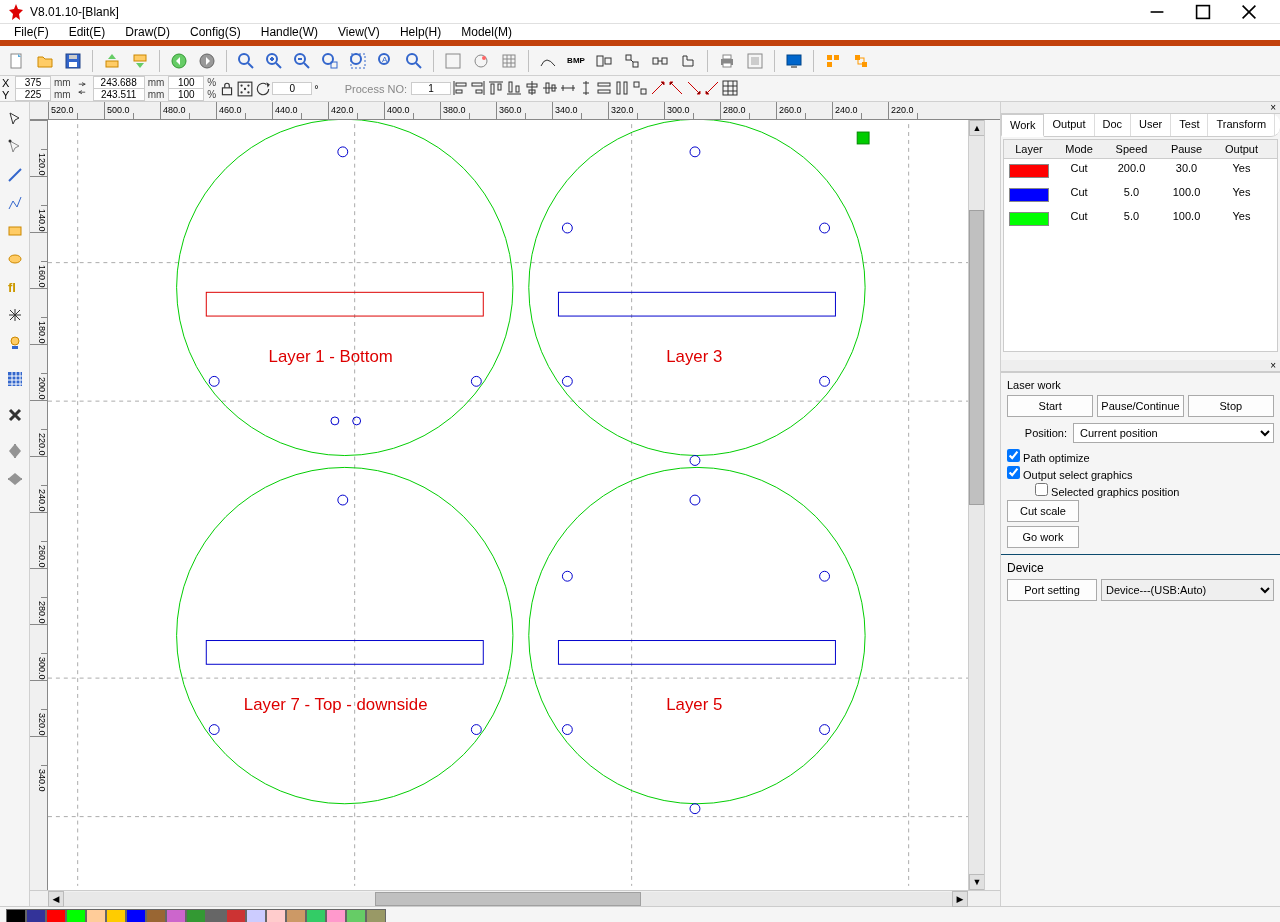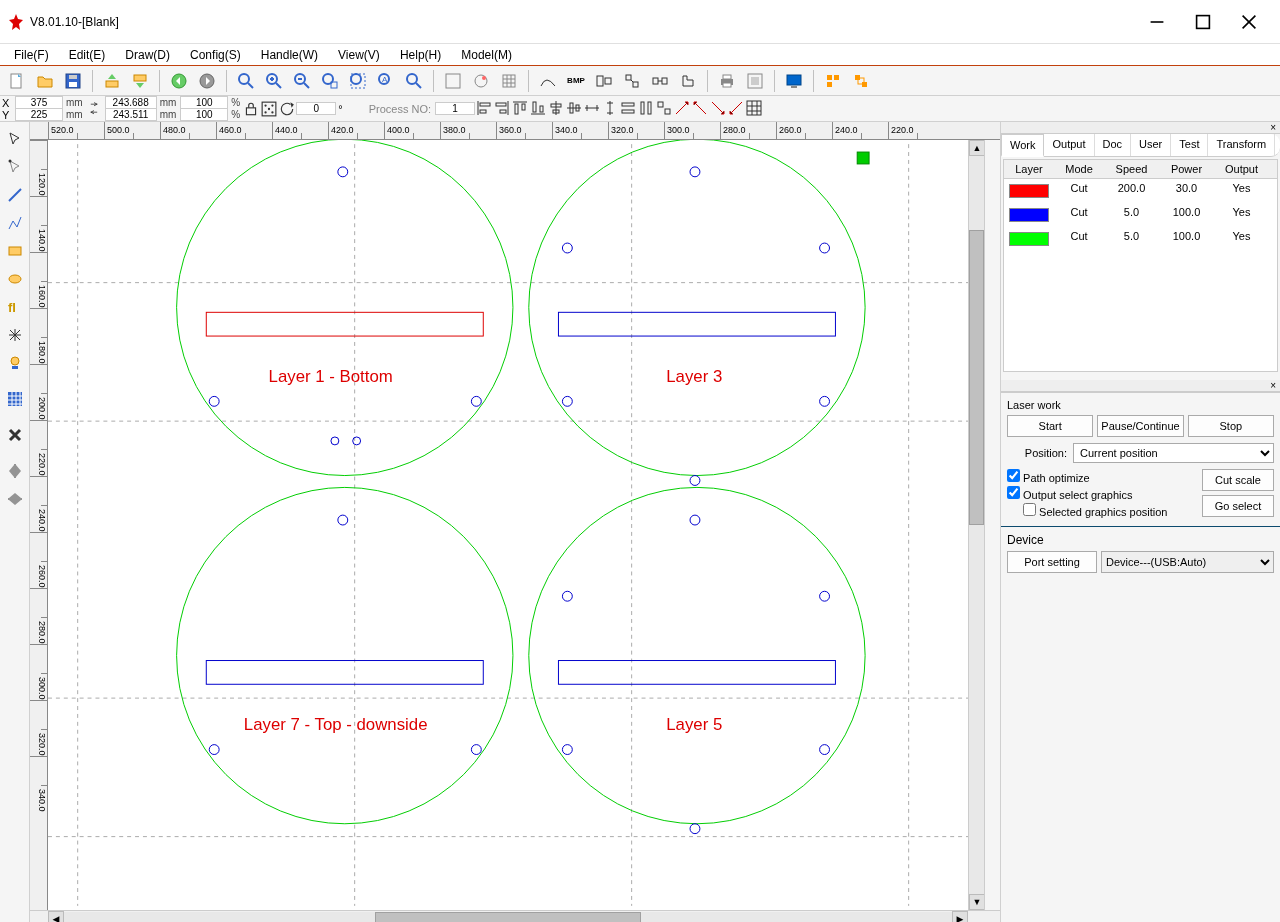--- a/index.html
+++ b/index.html
@@ -1,40 +1,40 @@
 <!DOCTYPE html>
 <html><head>
 <meta charset="utf-8">
 <style>
 * { box-sizing: border-box; margin: 0; padding: 0; }
 body { font-family: "Segoe UI", Tahoma, sans-serif; font-size: 12px; background: #f0f0f0; overflow: hidden; width: 1280px; height: 922px; position: relative; }
 
 
-.titlebar { height: 44px; background: #fff; display: flex; align-items: center; padding: 0 8px; border-bottom: 1px solid #e0e0e0; }
+.titlebar { height: 24px; background: #fff; display: flex; align-items: center; padding: 0 8px; border-bottom: 1px solid #e0e0e0; }
 .titlebar .app-icon { width: 16px; height: 16px; color: #d00; margin-right: 6px; }
 .titlebar .title { flex: 1; font-size: 12px; }
 .titlebar .win-controls { display: flex; }
 .titlebar .win-btn { width: 46px; height: 30px; display: flex; align-items: center; justify-content: center; cursor: pointer; }
 
 
-.menubar { height: 22px; background: #fff; display: flex; align-items: center; padding: 0 4px; border-bottom: 1px solid #c2410c; }
+.menubar { height: 22px; background: #fff; display: flex; align-items: center; padding: 0 4px; border-bottom: 6px solid #c2410c; }
 .menubar .menu-item { padding: 2px 10px; cursor: pointer; }
 
 
 .toolbar-row { height: 30px; background: #f5f5f5; border-bottom: 1px solid #d0d0d0; display: flex; align-items: center; padding: 0 4px; gap: 2px; }
 .toolbar-row .tb-btn { width: 26px; height: 26px; display: flex; align-items: center; justify-content: center; cursor: pointer; border: 1px solid transparent; border-radius: 2px; }
 .toolbar-row .sep { width: 1px; height: 22px; background: #c0c0c0; margin: 0 4px; }
 .tb-icon { width: 18px; height: 18px; }
 
 
 .coord-row { height: 26px; background: #f5f5f5; border-bottom: 1px solid #d0d0d0; display: flex; align-items: center; font-size: 11px; }
 .coord-box { display: flex; flex-direction: column; padding: 0 2px; }
 .coord-line { display: flex; align-items: center; gap: 3px; height: 12px; }
 .coord-label { width: 10px; }
-.coord-val { width: 48px; text-align: center; background: #fff; border: 1px solid #ccc; font-size: 10px; padding: 0 2px; }
+.coord-val { width: 36px; text-align: center; background: #fff; border: 1px solid #ccc; font-size: 10px; padding: 0 2px; }
 .coord-val.wide { width: 52px; }
 .coord-unit { font-size: 10px; color: #444; }
 .mini-btn { width: 18px; height: 24px; display: flex; align-items: center; justify-content: center; border: 1px solid transparent; cursor: pointer; }
 
 
 .main { display: flex; height: 804px; }
 .left-toolbar { width: 30px; background: #f5f5f5; border-right: 1px solid #d0d0d0; display: flex; flex-direction: column; align-items: center; padding-top: 4px; gap: 2px; }
 .left-toolbar .lt-btn { width: 26px; height: 26px; display: flex; align-items: center; justify-content: center; cursor: pointer; border: 1px solid transparent; }
 
 
@@ -78,21 +78,21 @@
 .color-swatch { width: 40px; height: 14px; margin: 2px auto; border:1px solid #888;}
 
 .laser-work { padding: 6px; border-top: 1px solid #ccc; }
 .laser-work .section-title { font-size: 11px; margin-bottom: 4px; }
 .btn-grid { display: grid; grid-template-columns: 1fr 1fr 1fr; gap: 4px; }
 .btn-grid2 { display: grid; grid-template-columns: 1fr 1fr 1fr; gap: 4px; margin-top:4px;}
 .btn { background: #fdfdfd; border: 1px solid #aaa; padding: 4px 2px; font-size: 11px; cursor: pointer; text-align: center; }
 .form-row { display: flex; align-items: center; gap: 6px; margin-top: 6px; font-size: 11px; }
 .form-row label { width: 60px; text-align: right; }
 .form-row select, .form-row input[type=text] { flex: 1; font-size: 11px; padding: 2px; border: 1px solid #aaa; background: #fff; }
-.checks { margin-top: 6px; font-size: 11px; display:flex; }
+.checks { margin-top: 6px; font-size: 11px; display:flex;flex-direction:column; }
 .checks-left { flex:1; }
 .checks-left label { display:block; margin-bottom:2px;}
 .checks-right { display:flex; flex-direction:column; gap:4px; width:72px;}
 .device { padding: 6px; border-top: 1px solid #0c4a6e; }
 .device-row { display:flex; gap:4px; margin-top:4px;}
 .device-row .btn { flex:0 0 90px; }
 .device-row select { flex:1; font-size:11px; border:1px solid #aaa;}
 
 
 .palette { height: 22px; background: #f5f5f5; border-top: 1px solid #ccc; display: flex; align-items: center; padding: 0 6px; gap: 0; }
@@ -651,21 +651,21 @@
       <div class="tab">Doc</div>
       <div class="tab">User</div>
       <div class="tab">Test</div>
       <div class="tab">Transform</div>
     </div>
     <div class="layer-table">
       <div class="hdr">
         <div class="col-layer">Layer</div>
         <div class="col-mode">Mode</div>
         <div class="col-speed">Speed</div>
-        <div class="col-power">Power</div>
+        <div class="col-power">Pause</div>
         <div class="col-output">Output</div>
       </div>
       <div id="layer-rows">
           <div class="row">
             <div class="col-layer">
               <div class="color-swatch" style="background:#ff0000"></div>
             </div>
             <div class="col-mode">Cut</div>
             <div class="col-speed">200.0</div>
             <div class="col-power">30.0</div>
@@ -702,25 +702,25 @@
         <div class="btn">Stop</div>
       </div>
       <div class="form-row">
         <label>Position:</label>
         <select><option>Current position</option></select>
       </div>
       <div class="checks">
         <div class="checks-left">
           <label><input type="checkbox" checked="" style=""> <span>Path optimize</span></label>
           <label><input type="checkbox" checked="" style=""> <span>Output select graphics</span></label>
-          <label style="margin-left:16px"><input type="checkbox" style=""> <span>Selected graphics position</span></label>
+          <label style="margin-left:28px"><input type="checkbox" style=""> <span>Selected graphics position</span></label>
         </div>
         <div class="checks-right">
           <div class="btn">Cut scale</div>
-          <div class="btn">Go select</div>
+          <div class="btn">Go work</div>
         </div>
       </div>
     </div>
 
     <div class="device">
       <div class="section-title">Device</div>
       <div class="device-row">
         <div class="btn">Port setting</div>
         <select><option>Device---(USB:Auto)</option></select>
       </div>

